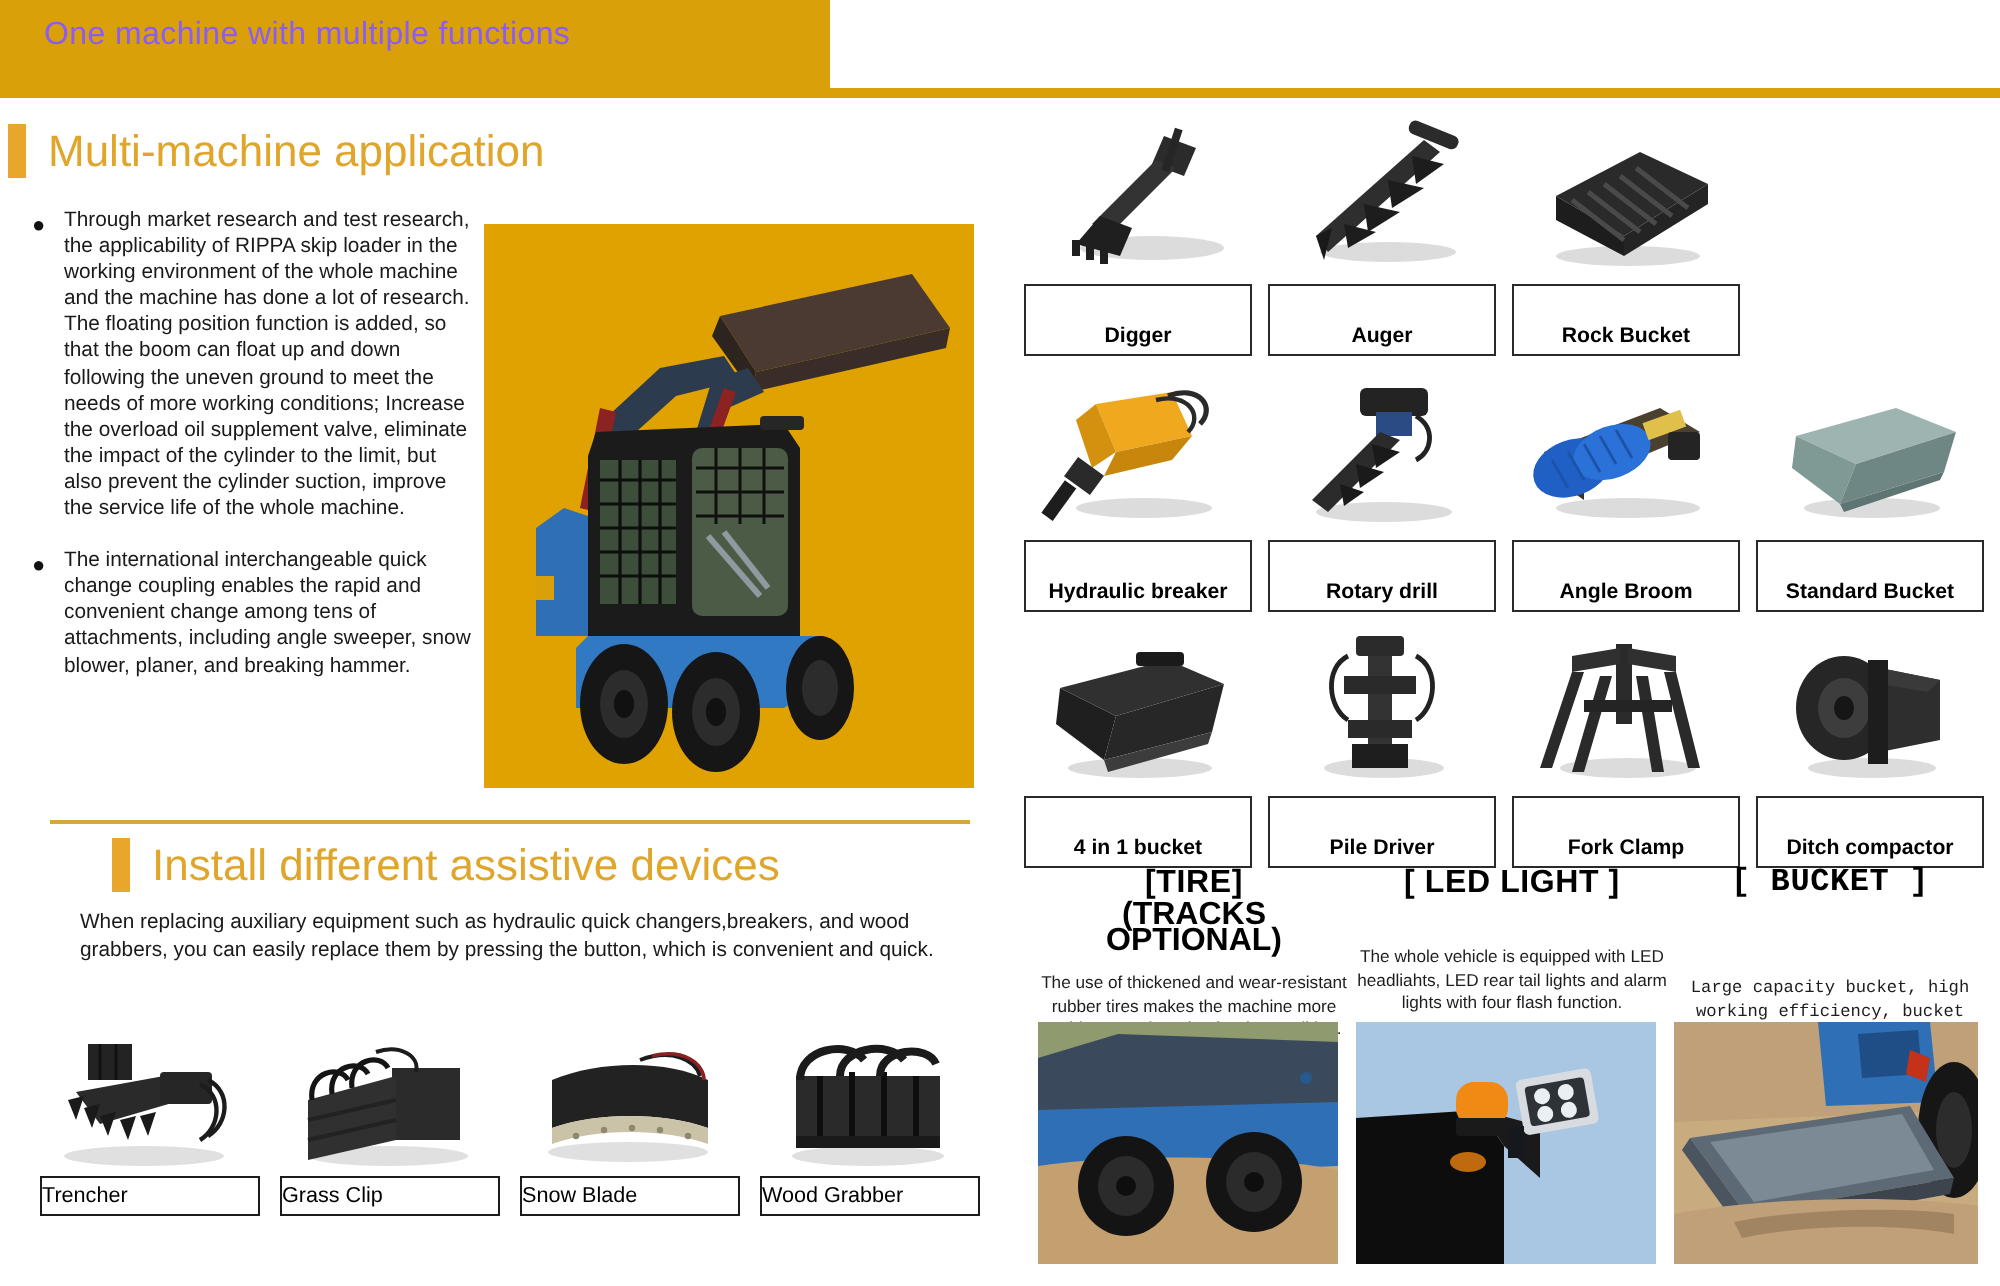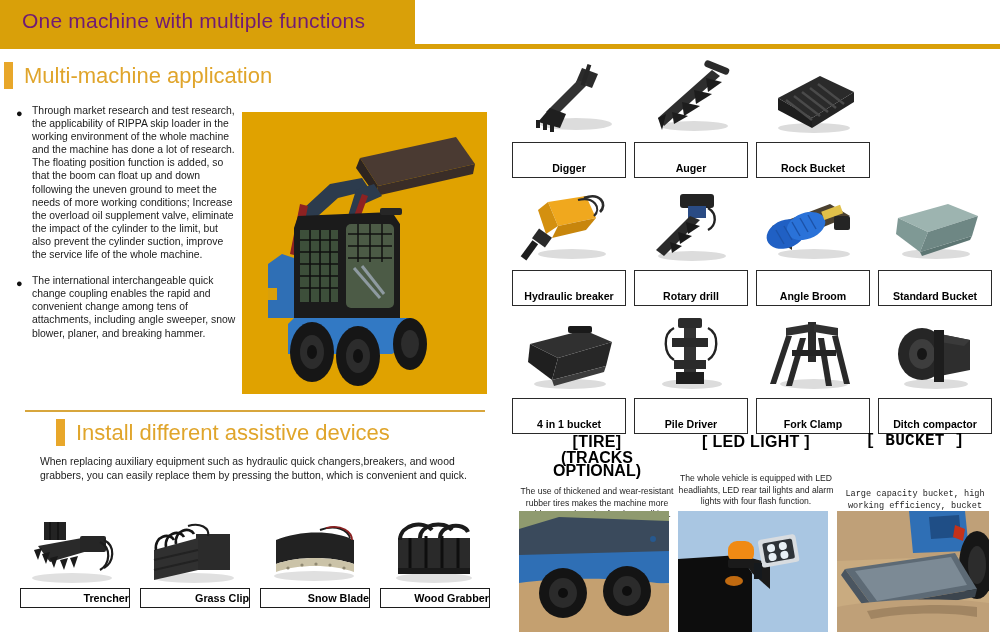--- a/index.html
+++ b/index.html
@@ -5,21 +5,21 @@
   html,body{margin:0;padding:0;}
   body{
     width:1000px;height:643px;background:#ffffff;overflow:hidden;
     font-family:"Liberation Sans","DejaVu Sans",sans-serif;
     position:relative;
   }
   .page{position:relative;width:1000px;height:643px;}
 
   
   .hdr-block{position:absolute;left:0;top:0;width:415px;height:45px;background:#d9a009;}
-  .hdr-title{position:absolute;left:22px;top:9px;font-size:21px;color:#701a75;
+  .hdr-title{position:absolute;left:22px;top:9px;font-size:16px;color:#8b5cf6;
     letter-spacing:.2px;white-space:nowrap;}
   .hdr-rule{position:absolute;left:0;top:44px;width:1000px;height:5px;background:#d9a009;}
 
   
   .sec-head{position:absolute;display:flex;align-items:center;}
   .sec-bar{width:9px;height:27px;background:#e8a72a;margin-right:11px;}
   .sec-text{font-size:22px;color:#e0a52b;white-space:nowrap;}
   .gold-rule{position:absolute;height:2px;background:#d8a63c;}
 
   
@@ -39,22 +39,22 @@
   .thumb{height:84px;background:#ffffff;position:relative;overflow:hidden;}
   .cap{border:1.4px solid #2a2a2a;background:#fff;text-align:center;
     font-size:10.6px;font-weight:bold;color:#000;padding:19px 0 3px;line-height:12px;}
 
   
   .dev-txt{position:absolute;left:40px;top:455px;width:430px;
     font-size:10.4px;line-height:14px;color:#1a1a1a;}
   .toolrow{position:absolute;left:20px;top:516px;width:470px;display:flex;gap:10px;}
   .tool{width:110px;}
   .tool-img{height:72px;background:#fff;position:relative;overflow:hidden;}
-  .tool-cap{border:1.6px solid #1c1c1c;background:#fff;text-align:right;
-    font-size:10.8px;font-weight:bold;color:#000;padding:2.5px 0 3px;line-height:12px;}
+  .tool-cap{border:1.6px solid #1c1c1c;background:#fff;text-align:left;
+    font-size:10.8px;font-weight:normal;color:#000;padding:2.5px 0 3px;line-height:12px;}
 
   
   .feat{position:absolute;top:432px;width:160px;text-align:center;}
   .feat-t{font-size:16px;font-weight:bold;color:#000;line-height:19px;letter-spacing:.3px;}
   .feat-s{font-size:16px;font-weight:bold;color:#000;line-height:13px;}
   .feat-d{font-size:8.6px;line-height:11.6px;color:#1d1d1d;margin-top:9px;}
   .featimg{position:absolute;top:511px;height:121px;overflow:hidden;background:#ddd;}
 </style>
 </head>
 <body>

